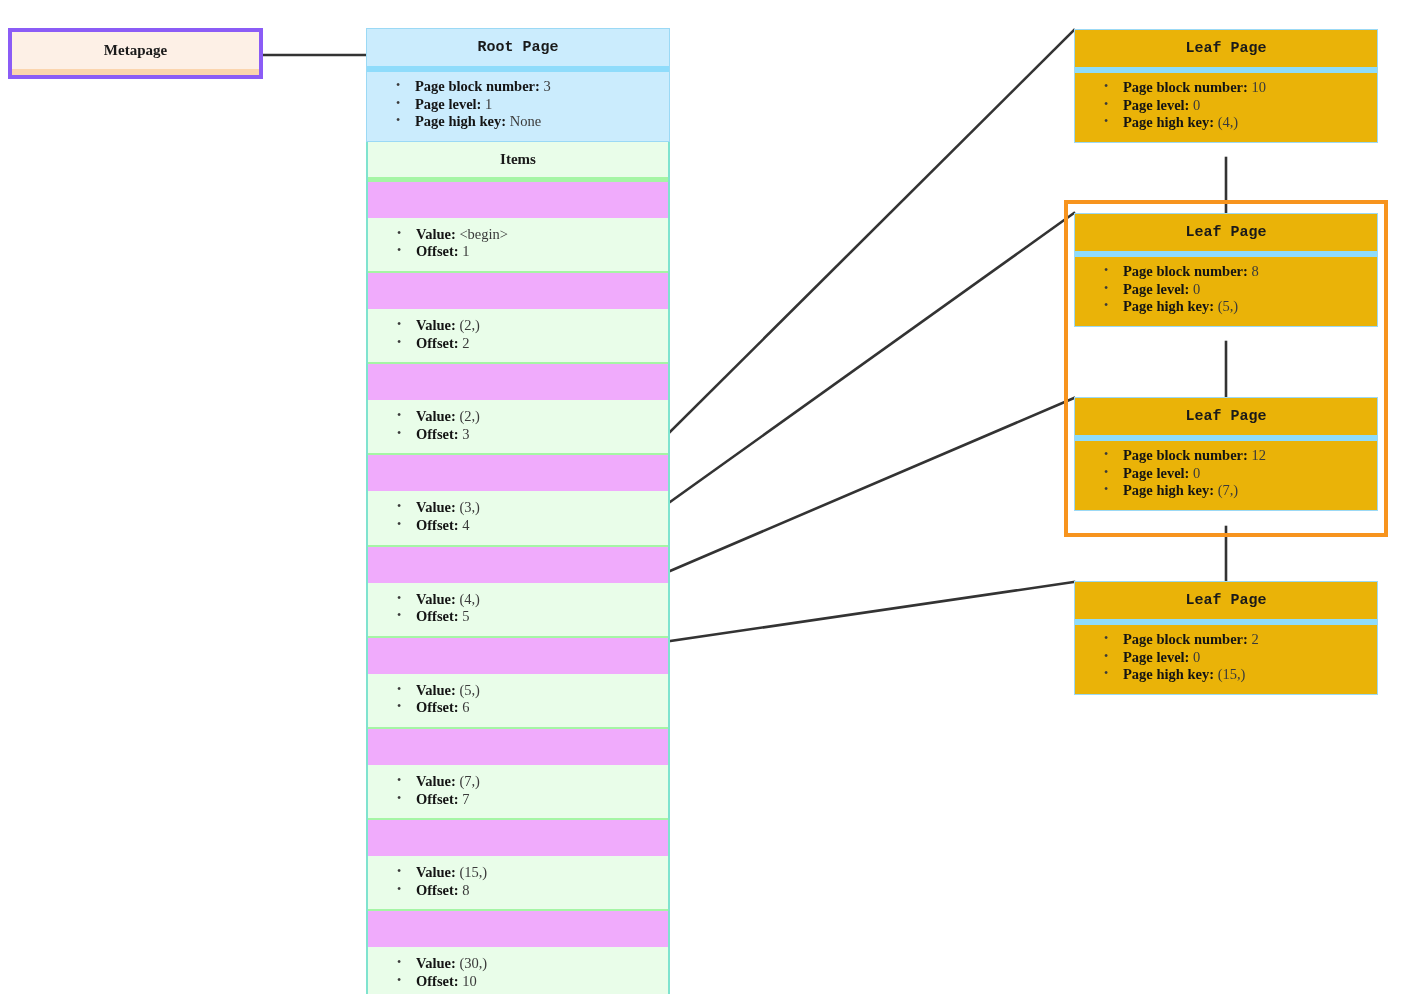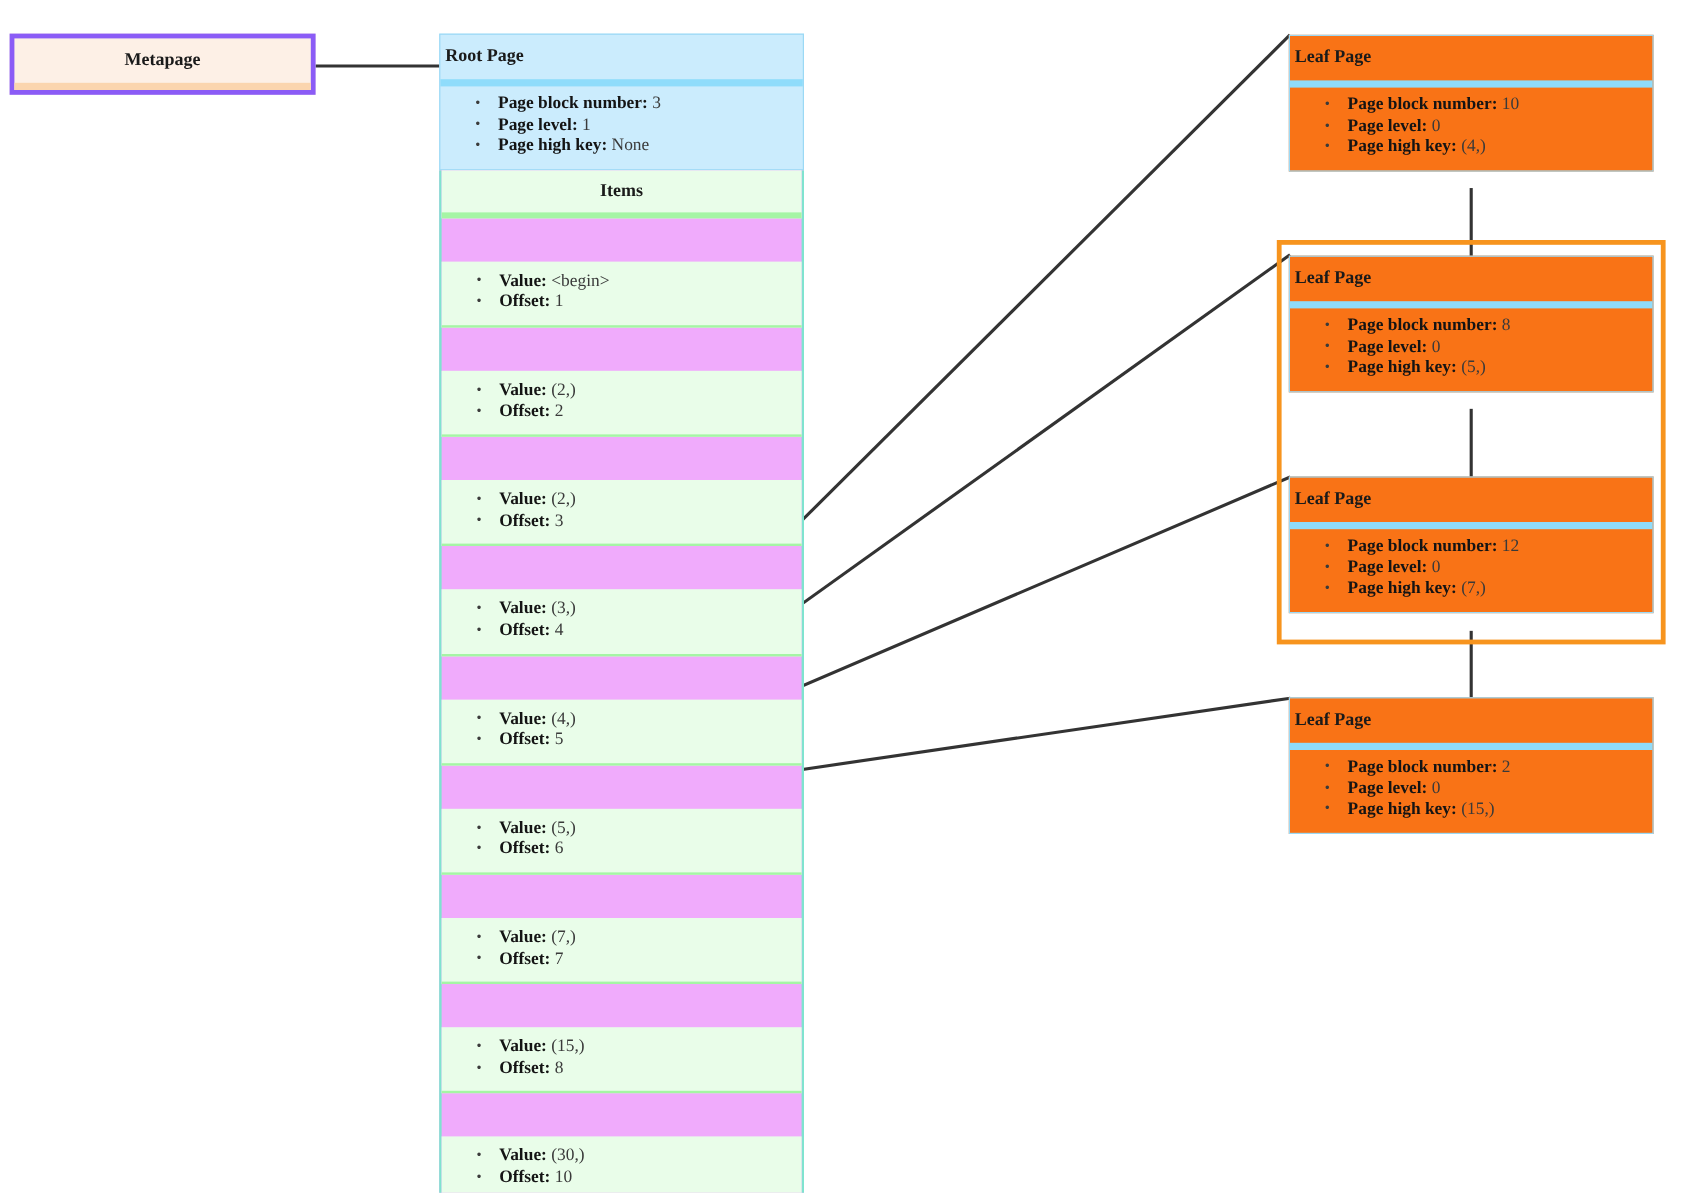--- a/index.html
+++ b/index.html
@@ -44,29 +44,30 @@
     padding: 10px 4px 10px 4px;
     border-bottom: 6px solid #fbd5ae;
   }
   .meta-body {
     padding: 6px 4px 10px 4px;
   }
 
   
   .page-box {
     border: 1px solid #9bd9f5;
-    background: #f97316;
+    background: #eab308;
   }
   .page-head {
-    text-align: left;
+    text-align: center;
     font-weight: bold;
     font-size: 15px;
     color: #1a1a1a;
     padding: 10px 4px 10px 4px;
     border-bottom: 6px solid #8fdcfb;
+    font-family: Liberation Mono, monospace;
   }
   .page-body {
     padding: 6px 4px 10px 4px;
   }
 
   
   .root-box {
     border: 1px solid #9bd9f5;
     background: #cbecfd;
   }

